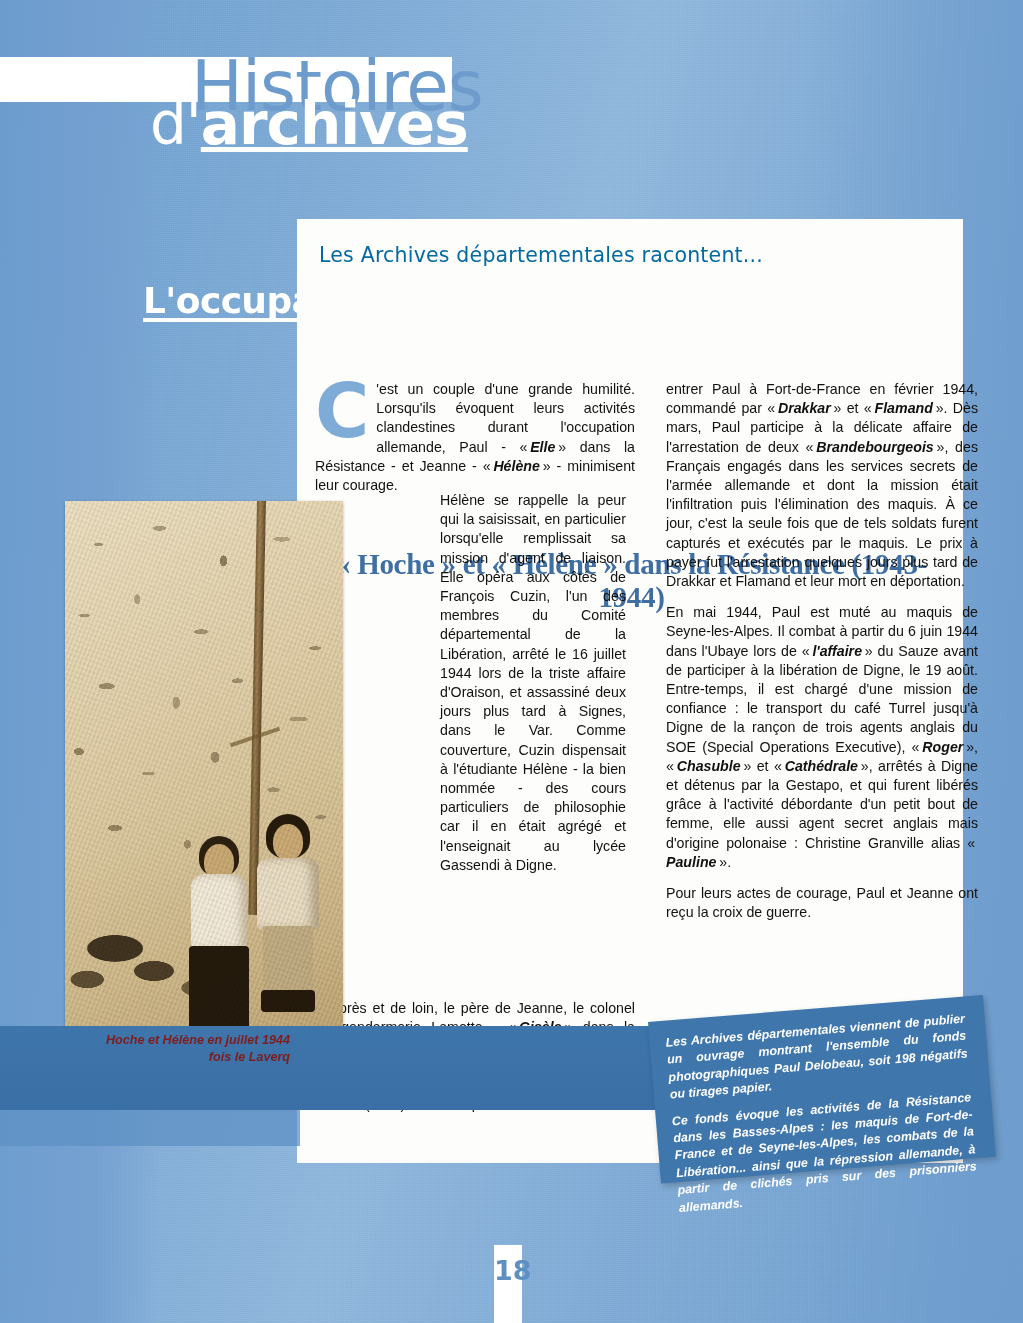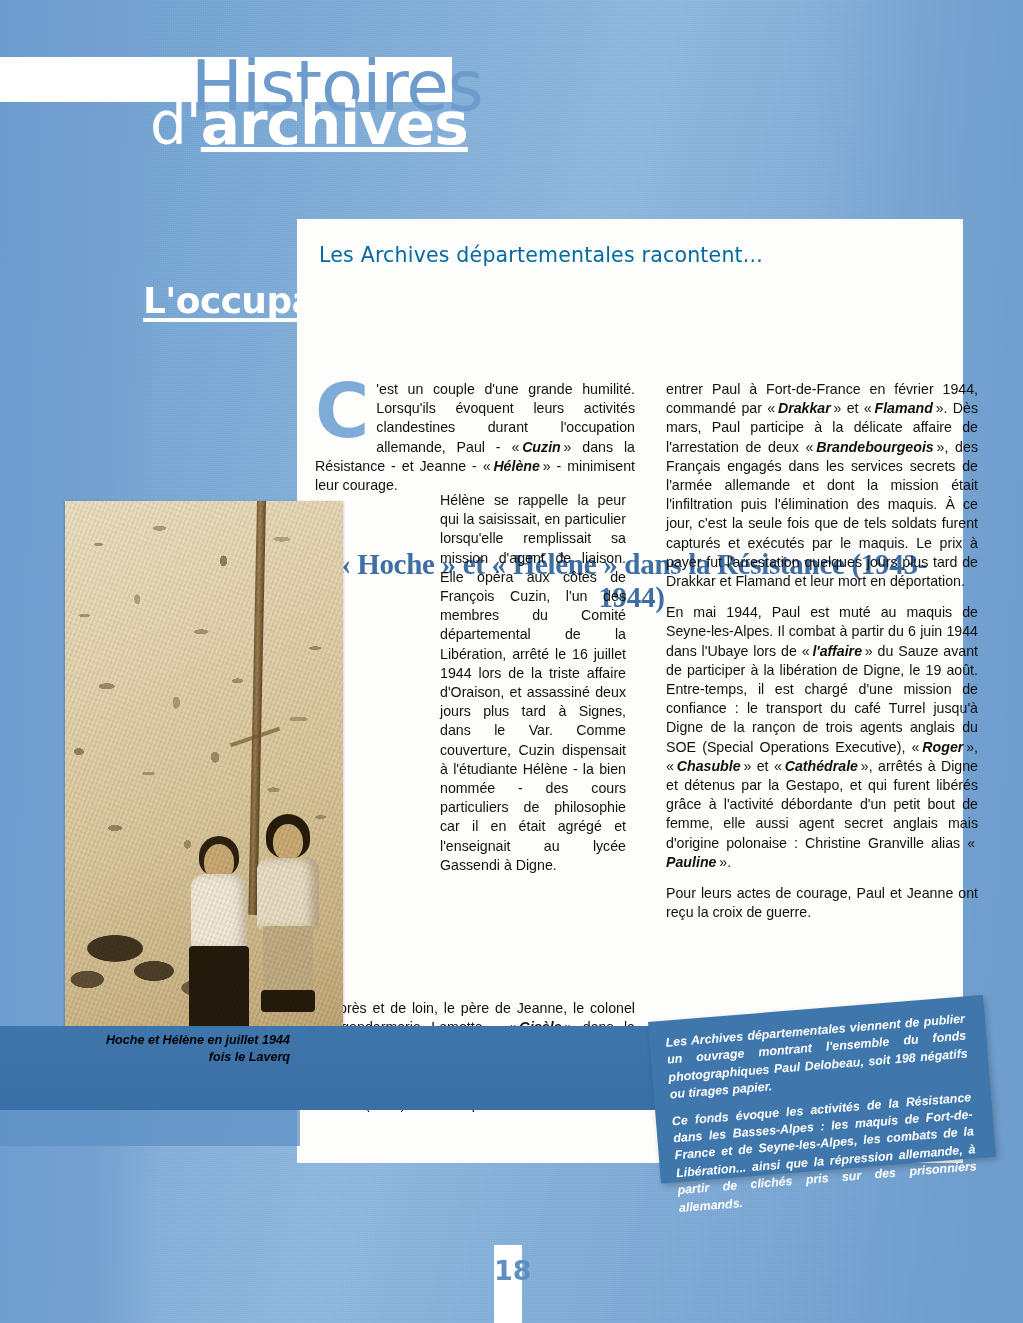--- a/index.html
+++ b/index.html
@@ -229,21 +229,21 @@
   #caption-band{
     position:absolute;left:0;top:1026px;width:810px;height:84px;
     background:linear-gradient(180deg,#3e75ab 0%,#3a6fa5 100%);
   }
   #caption-band2{
     position:absolute;left:0;top:1110px;width:300px;height:36px;
     background:#5d90c4;opacity:.75;
   }
   #caption{
     position:absolute;left:0;top:1032px;width:290px;
-    text-align:right;color:#000000;
+    text-align:right;color:#7f1d1d;
     font-size:12.6px;line-height:16.5px;font-style:italic;font-weight:700;
     font-family:"Liberation Sans", sans-serif;
   }
 
   
   #notebox{
     position:absolute;left:648px;top:1022px;width:336px;height:162px;
     background:#3f76ab;
     transform:rotate(-4.6deg);transform-origin:left top;
     box-shadow:2px 3px 6px rgba(0,0,0,.22);
@@ -294,21 +294,21 @@
 
 <main id="panel">
   <div id="panel-inner">
 
     <div class="kicker">Les Archives départementales racontent...</div>
 
     <div class="subhead">« Hoche » et « Hélène » dans la Résistance (1943-1944)</div>
 
     <div id="intro" class="bodytext">
       <span id="dropcap">C</span>
-      <span>'est un couple d'une grande humilité. Lorsqu'ils évoquent leurs activités clandestines durant l'occupation allemande, Paul - « <i>Cuzin</i> » dans la Résistance - et Jeanne - « <i>Hélène</i> » - minimisent leur courage.</span>
+      <span>'est un couple d'une grande humilité. Lorsqu'ils évoquent leurs activités clandestines durant l'occupation allemande, Paul - « <i>Elle</i> » dans la Résistance - et Jeanne - « <i>Hélène</i> » - minimisent leur courage.</span>
     </div>
 
     <div id="col-narrow" class="bodytext">
       <p>Hélène se rappelle la peur qui la saisissait, en particulier lorsqu'elle remplissait sa mission d'agent de liaison. Elle opéra aux côtés de François Cuzin, l'un des membres du Comité départemental de la Libération, arrêté le 16 juillet 1944 lors de la triste affaire d'Oraison, et assassiné deux jours plus tard à Signes, dans le Var. Comme couverture, Cuzin dispensait à l'étudiante Hélène - la bien nommée - des cours particuliers de philosophie car il en était agrégé et l'enseignait au lycée Gassendi à Digne.</p>
     </div>
 
     <div id="col-wide" class="bodytext">
       <p>De près et de loin, le père de Jeanne, le colonel de gendarmerie Lamotte - « <i>Gisèle</i> » dans la Résistance - a protégé sa fille et son futur gendre, étant lui-même membre d'une organisation clandestine : l'Organisation de résistance de l'armée (ORA). C'est lui qui fait</p>
     </div>
 

